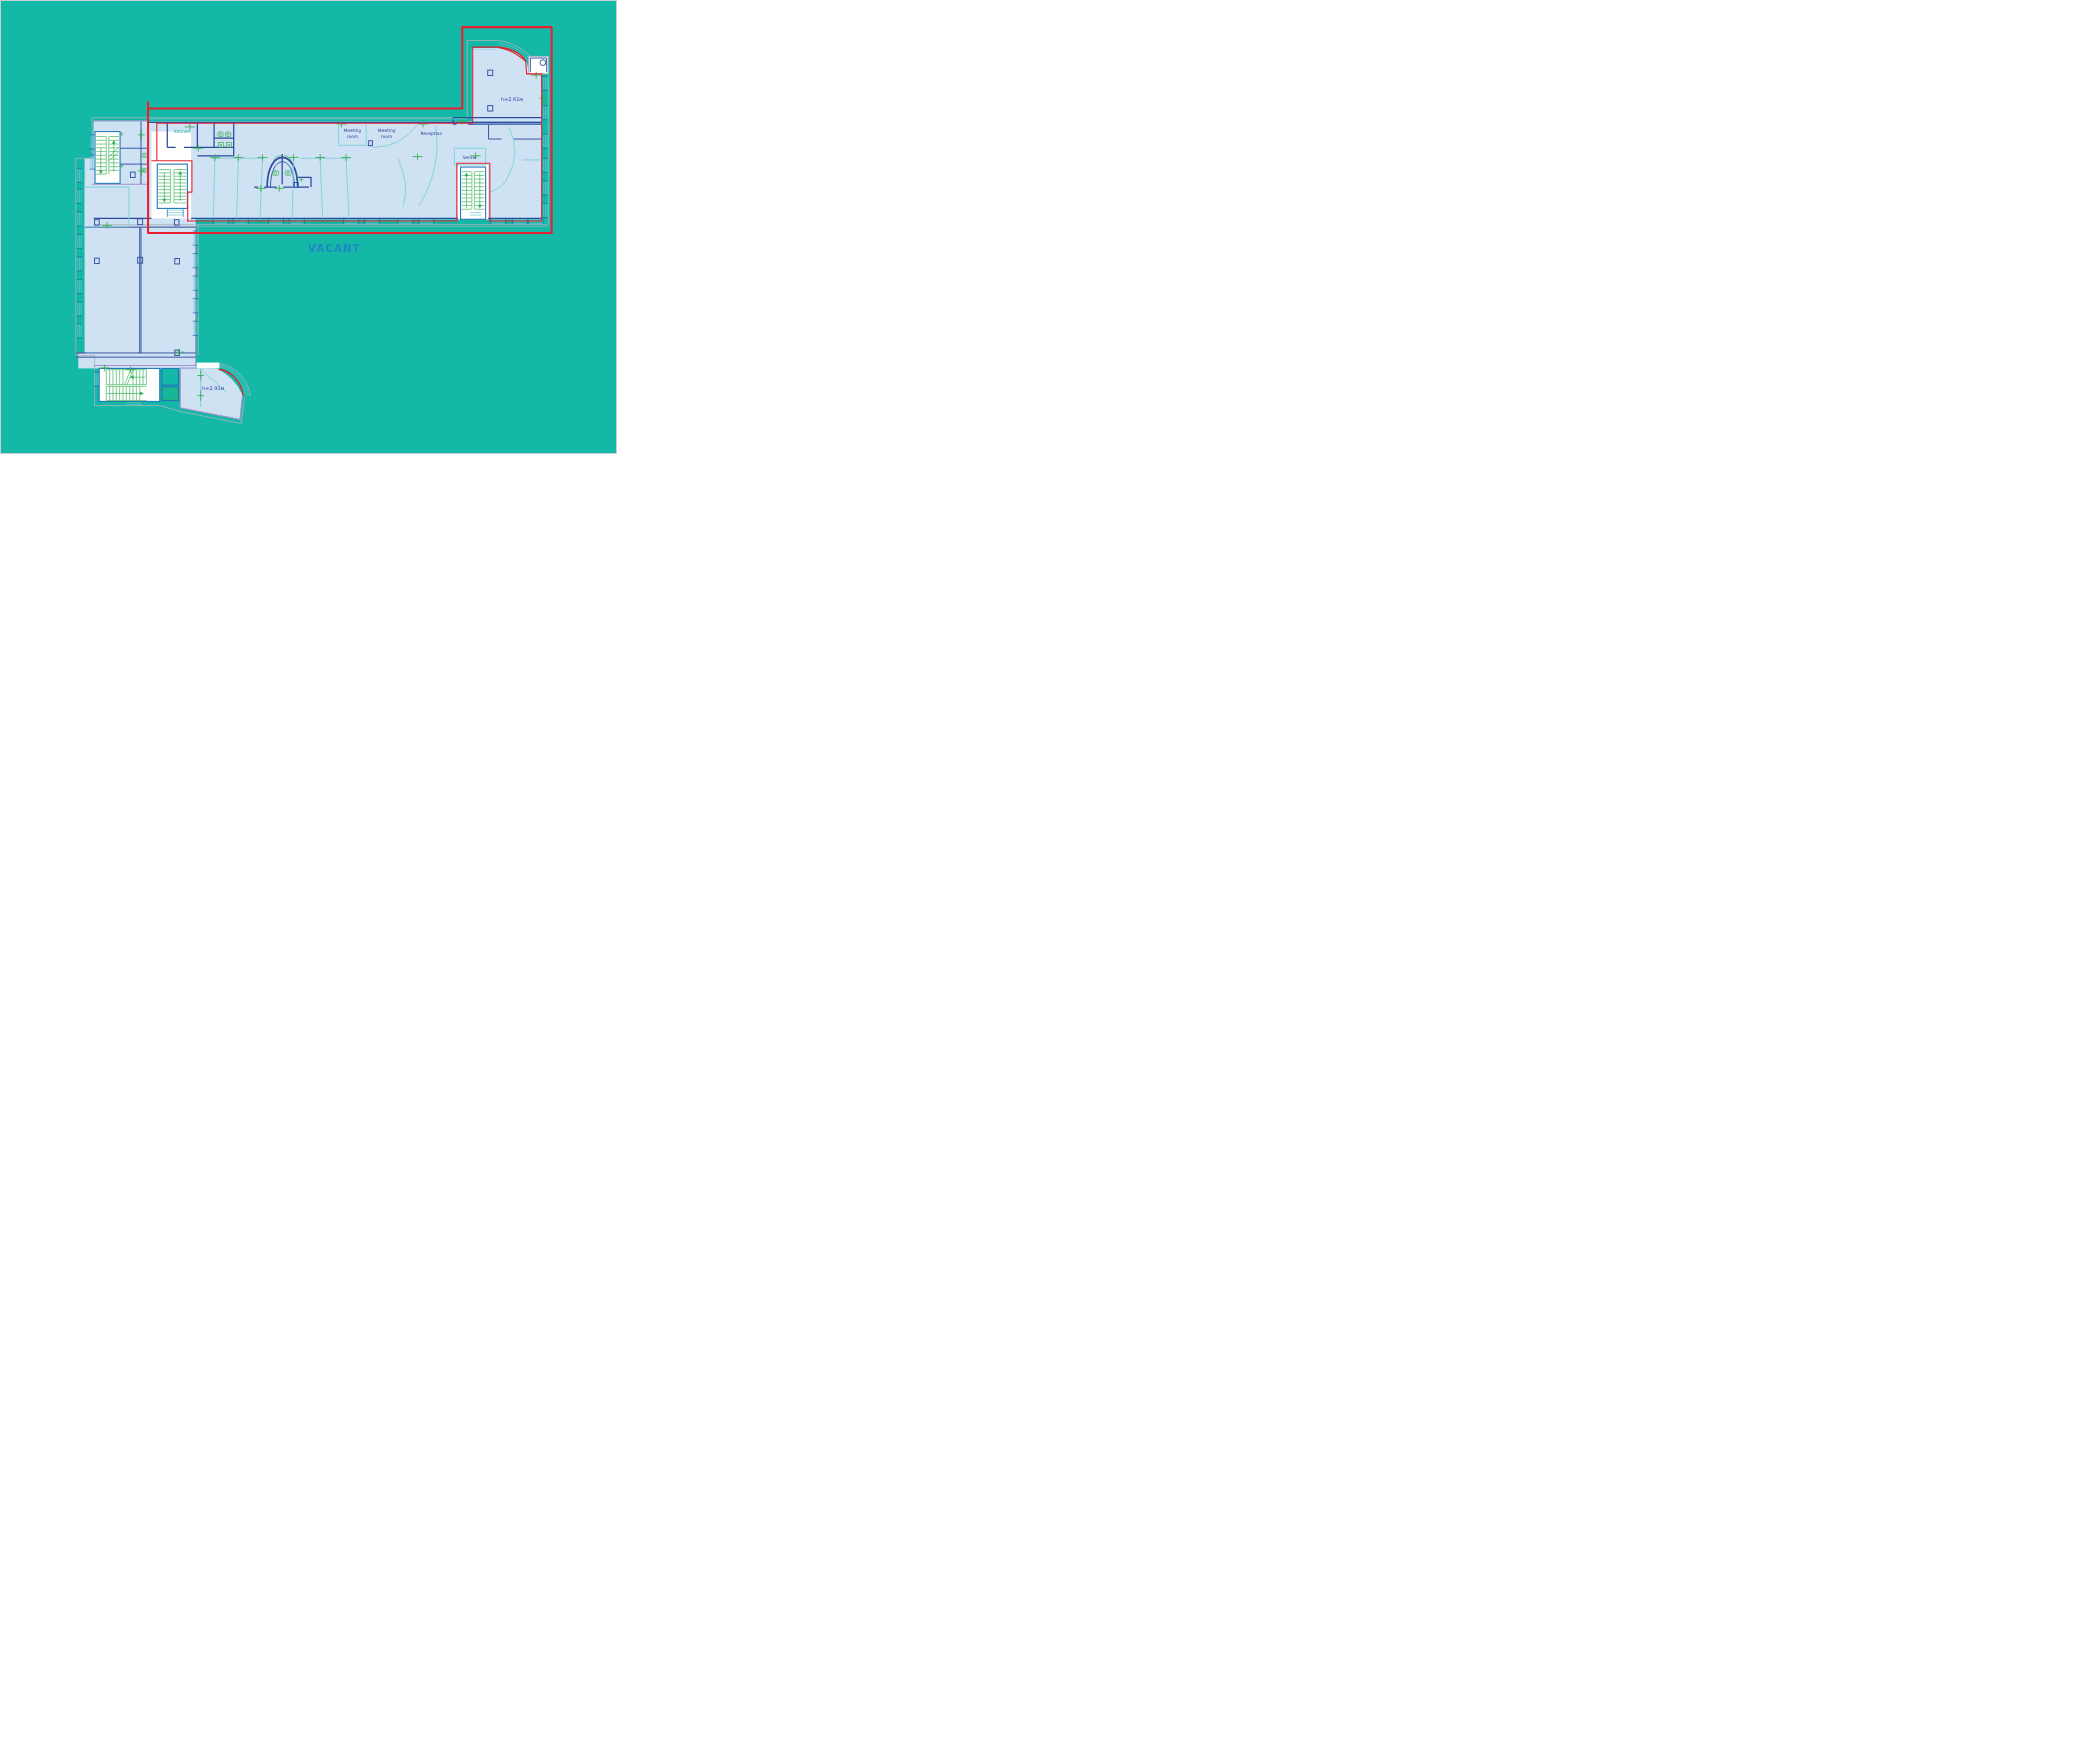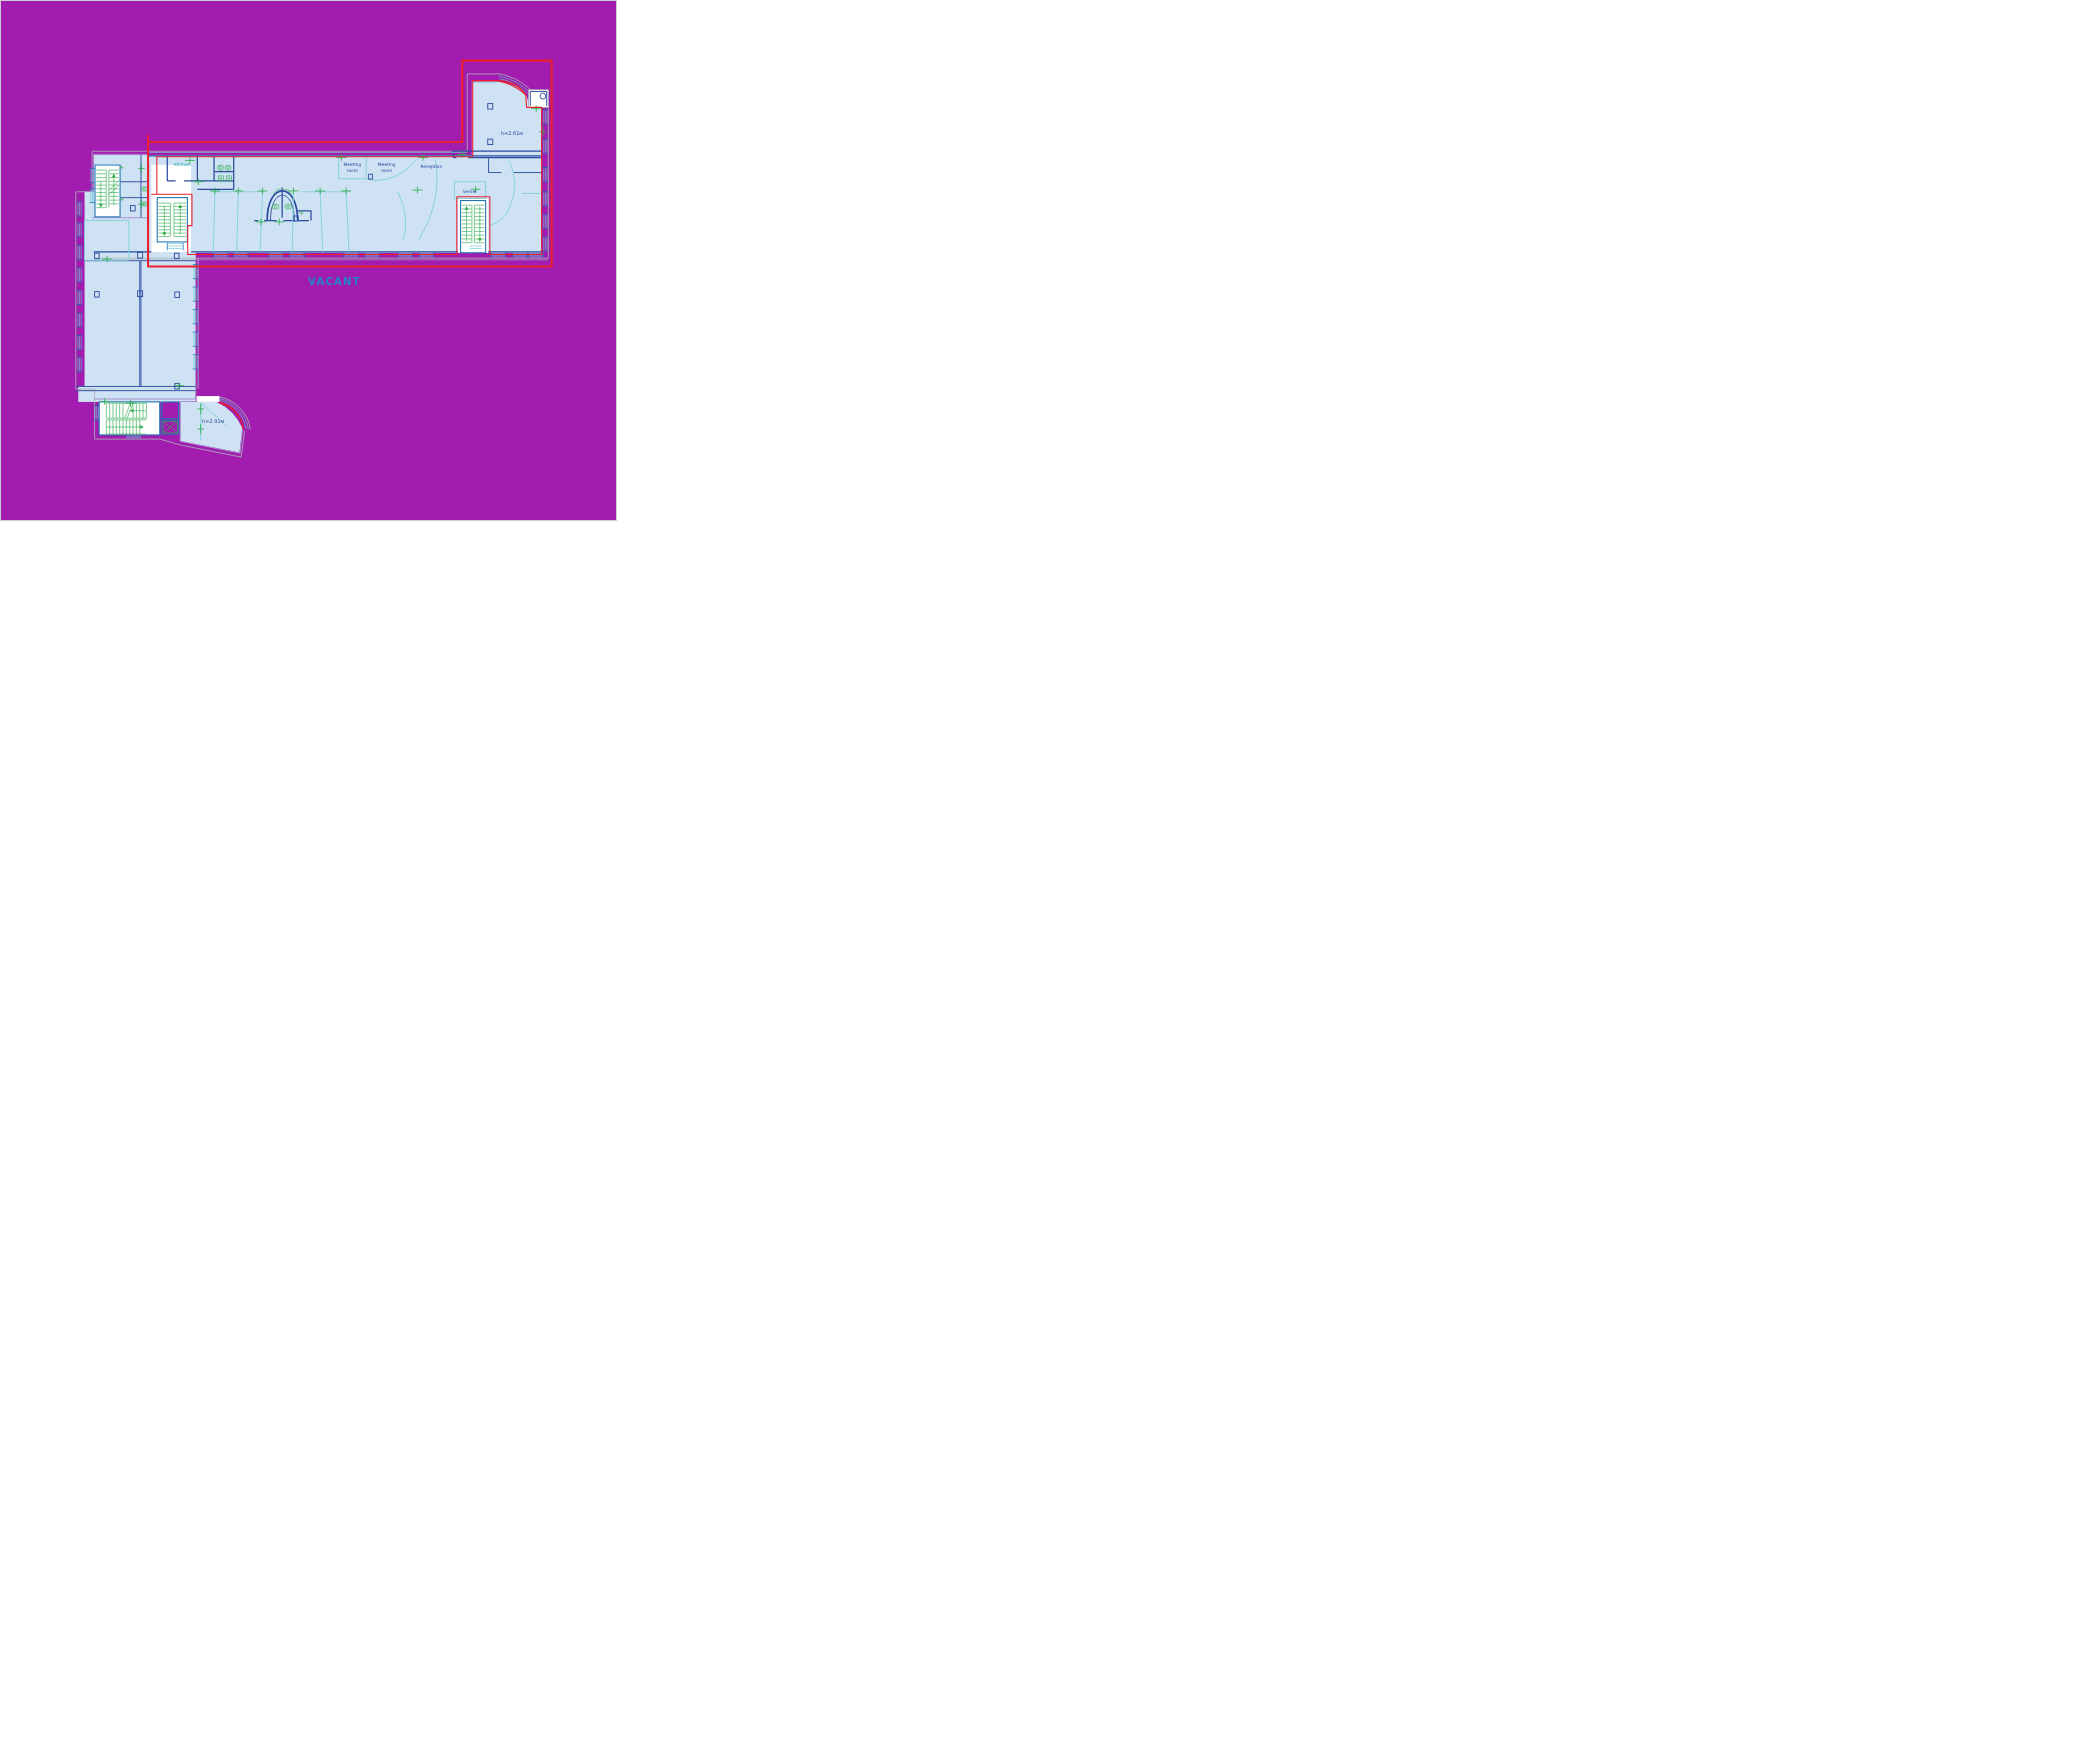--- a/index.html
+++ b/index.html
@@ -1,21 +1,21 @@
 <!DOCTYPE html>
 <html style="--outline_red: #e8202f; --floor_fill: #cfe2f3; --wall_navy: #2b4ba0; --wall_blue: #2176b7; --wall_teal: #7fd0d8; --window_teal: #66c5d2; --wall_purple: #a98fd0; --wall_gray: #a9b2ba; --stairs_green: #2fad4d; --vacant_text: #1f88c4; --kitchen_text: #16a8a0;font-size:6.7px"><head>
 <meta charset="utf-8">
 <style>
   :root{
     --outline_red:#e8202f; --floor_fill:#cfe2f3; --wall_navy:#2b4ba0; --wall_blue:#2176b7;
     --wall_teal:#7fd0d8; --window_teal:#66c5d2; --wall_purple:#a98fd0; --wall_gray:#a9b2ba;
     --stairs_green:#2fad4d; --vacant_text:#1f88c4; --kitchen_text:#16a8a0;
   }
   html,body{margin:0;padding:0;background:#fff;}
-  .page{width:617px;height:521px;position:relative;background:#a21caf;border:0.4px solid #c9ced4;box-sizing:border-box;font-family:"DejaVu Sans",sans-serif;}
+  .page{width:617px;height:454px;position:relative;background:#14b8a6;border:0.4px solid #c9ced4;box-sizing:border-box;font-family:"DejaVu Sans",sans-serif;}
   svg{display:block;width:100%;height:100%;}
   
   path,rect,line,circle,ellipse,polyline{fill:none;}
   .fill{fill:var(--floor_fill);stroke:none;}
   .white{fill:#ffffff;stroke:none;}
   .gry{stroke:var(--wall_gray);stroke-width:2;}
   .gry1{stroke:var(--wall_gray);stroke-width:1.4;}
   .pur{stroke:var(--wall_purple);stroke-width:2.6;}
   .nav{stroke:var(--wall_navy);stroke-width:3;}
   .nav2{stroke:var(--wall_navy);stroke-width:2.2;}

